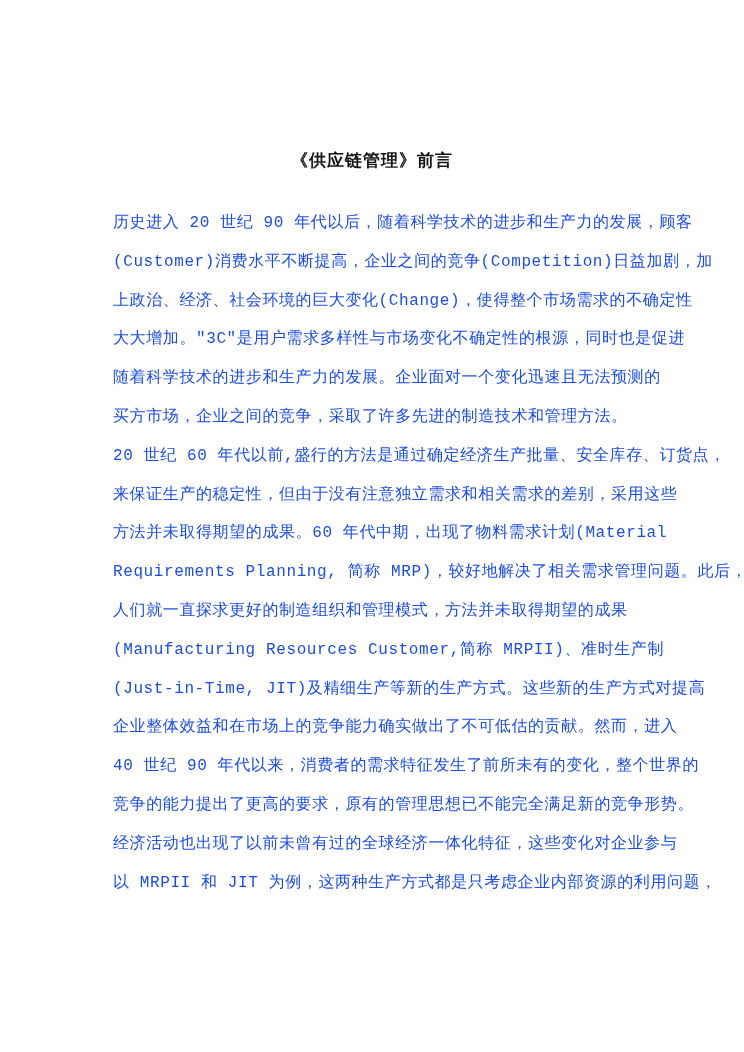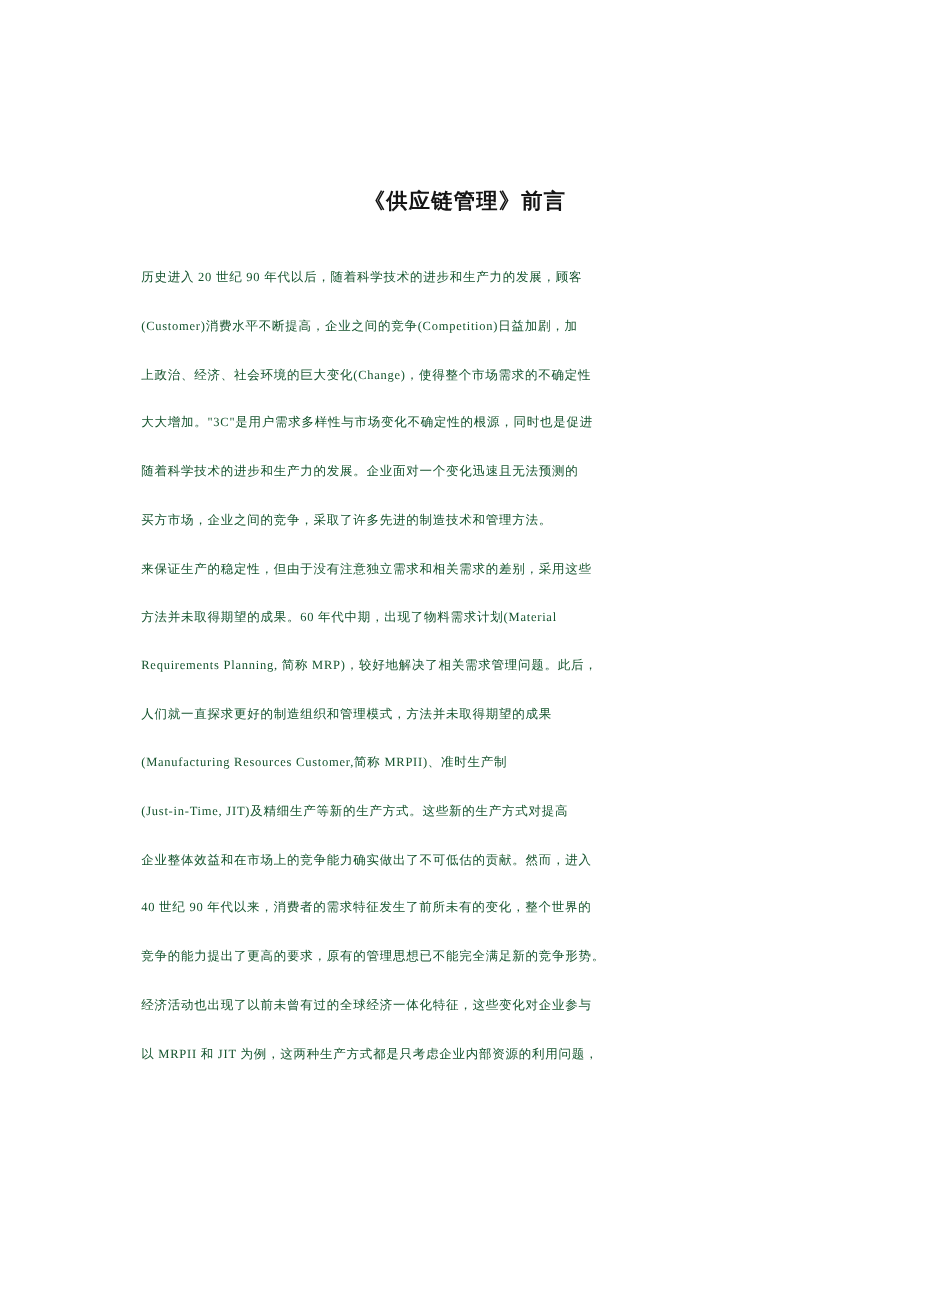--- a/index.html
+++ b/index.html
@@ -7,21 +7,21 @@
     padding: 0;
     background: #e8e8e8;
   }
   .page {
     position: relative;
     width: 744px;
     height: 1052px;
     margin: 0 auto;
     background: #ffffff;
     overflow: hidden;
-    font-family: Liberation Serif, serif;
+    font-family: Liberation Mono, monospace;
     color: #1c1c1c;
   }
   .doc-title {
     position: absolute;
     top: 149px;
     left: 0;
     width: 744px;
     text-align: center;
     font-size: 17px;
     font-weight: bold;
@@ -31,39 +31,40 @@
   }
   .doc-body {
     position: absolute;
     top: 204px;
     left: 113px;
     width: 524px;
   }
   .doc-body .body-line {
     height: 38.8px;
     line-height: 38.8px;
-    font-size: 10px;
+    font-size: 16px;
     letter-spacing: 0.6px;
     white-space: nowrap;
-    color: #14532d;
+    color: #1d4ed8;
   }
 </style>
 </head>
 <body>
 
 <div class="page">
   <div class="doc-title">《供应链管理》前言</div>
 
   <div class="doc-body">
       <div class="body-line">历史进入 20 世纪 90 年代以后，随着科学技术的进步和生产力的发展，顾客</div>
       <div class="body-line">(Customer)消费水平不断提高，企业之间的竞争(Competition)日益加剧，加</div>
       <div class="body-line">上政治、经济、社会环境的巨大变化(Change)，使得整个市场需求的不确定性</div>
       <div class="body-line">大大增加。"3C"是用户需求多样性与市场变化不确定性的根源，同时也是促进</div>
       <div class="body-line">随着科学技术的进步和生产力的发展。企业面对一个变化迅速且无法预测的</div>
       <div class="body-line">买方市场，企业之间的竞争，采取了许多先进的制造技术和管理方法。</div>
+      <div class="body-line">20 世纪 60 年代以前,盛行的方法是通过确定经济生产批量、安全库存、订货点，</div>
       <div class="body-line">来保证生产的稳定性，但由于没有注意独立需求和相关需求的差别，采用这些</div>
       <div class="body-line">方法并未取得期望的成果。60 年代中期，出现了物料需求计划(Material</div>
       <div class="body-line">Requirements Planning, 简称 MRP)，较好地解决了相关需求管理问题。此后，</div>
       <div class="body-line">人们就一直探求更好的制造组织和管理模式，方法并未取得期望的成果</div>
       <div class="body-line">(Manufacturing Resources Customer,简称 MRPII)、准时生产制</div>
       <div class="body-line">(Just-in-Time, JIT)及精细生产等新的生产方式。这些新的生产方式对提高</div>
       <div class="body-line">企业整体效益和在市场上的竞争能力确实做出了不可低估的贡献。然而，进入</div>
       <div class="body-line">40 世纪 90 年代以来，消费者的需求特征发生了前所未有的变化，整个世界的</div>
       <div class="body-line">竞争的能力提出了更高的要求，原有的管理思想已不能完全满足新的竞争形势。</div>
       <div class="body-line">经济活动也出现了以前未曾有过的全球经济一体化特征，这些变化对企业参与</div>

